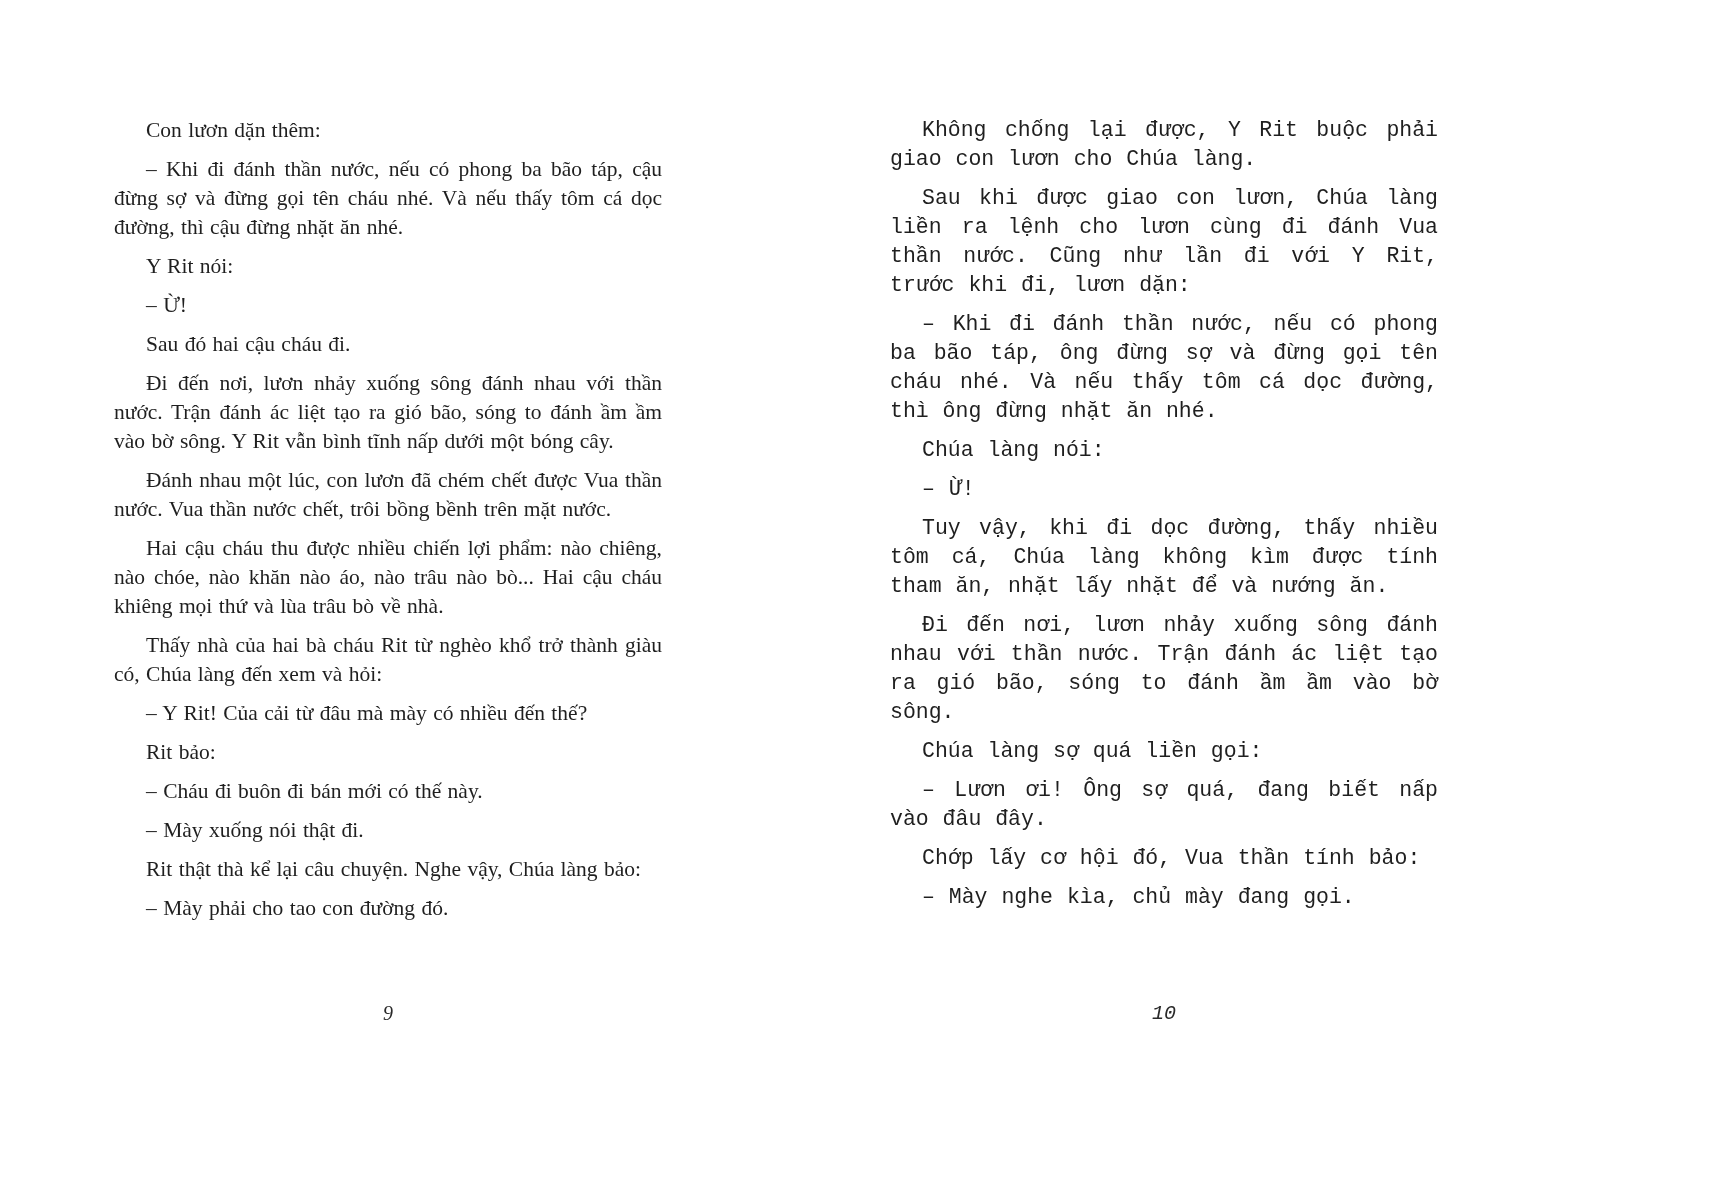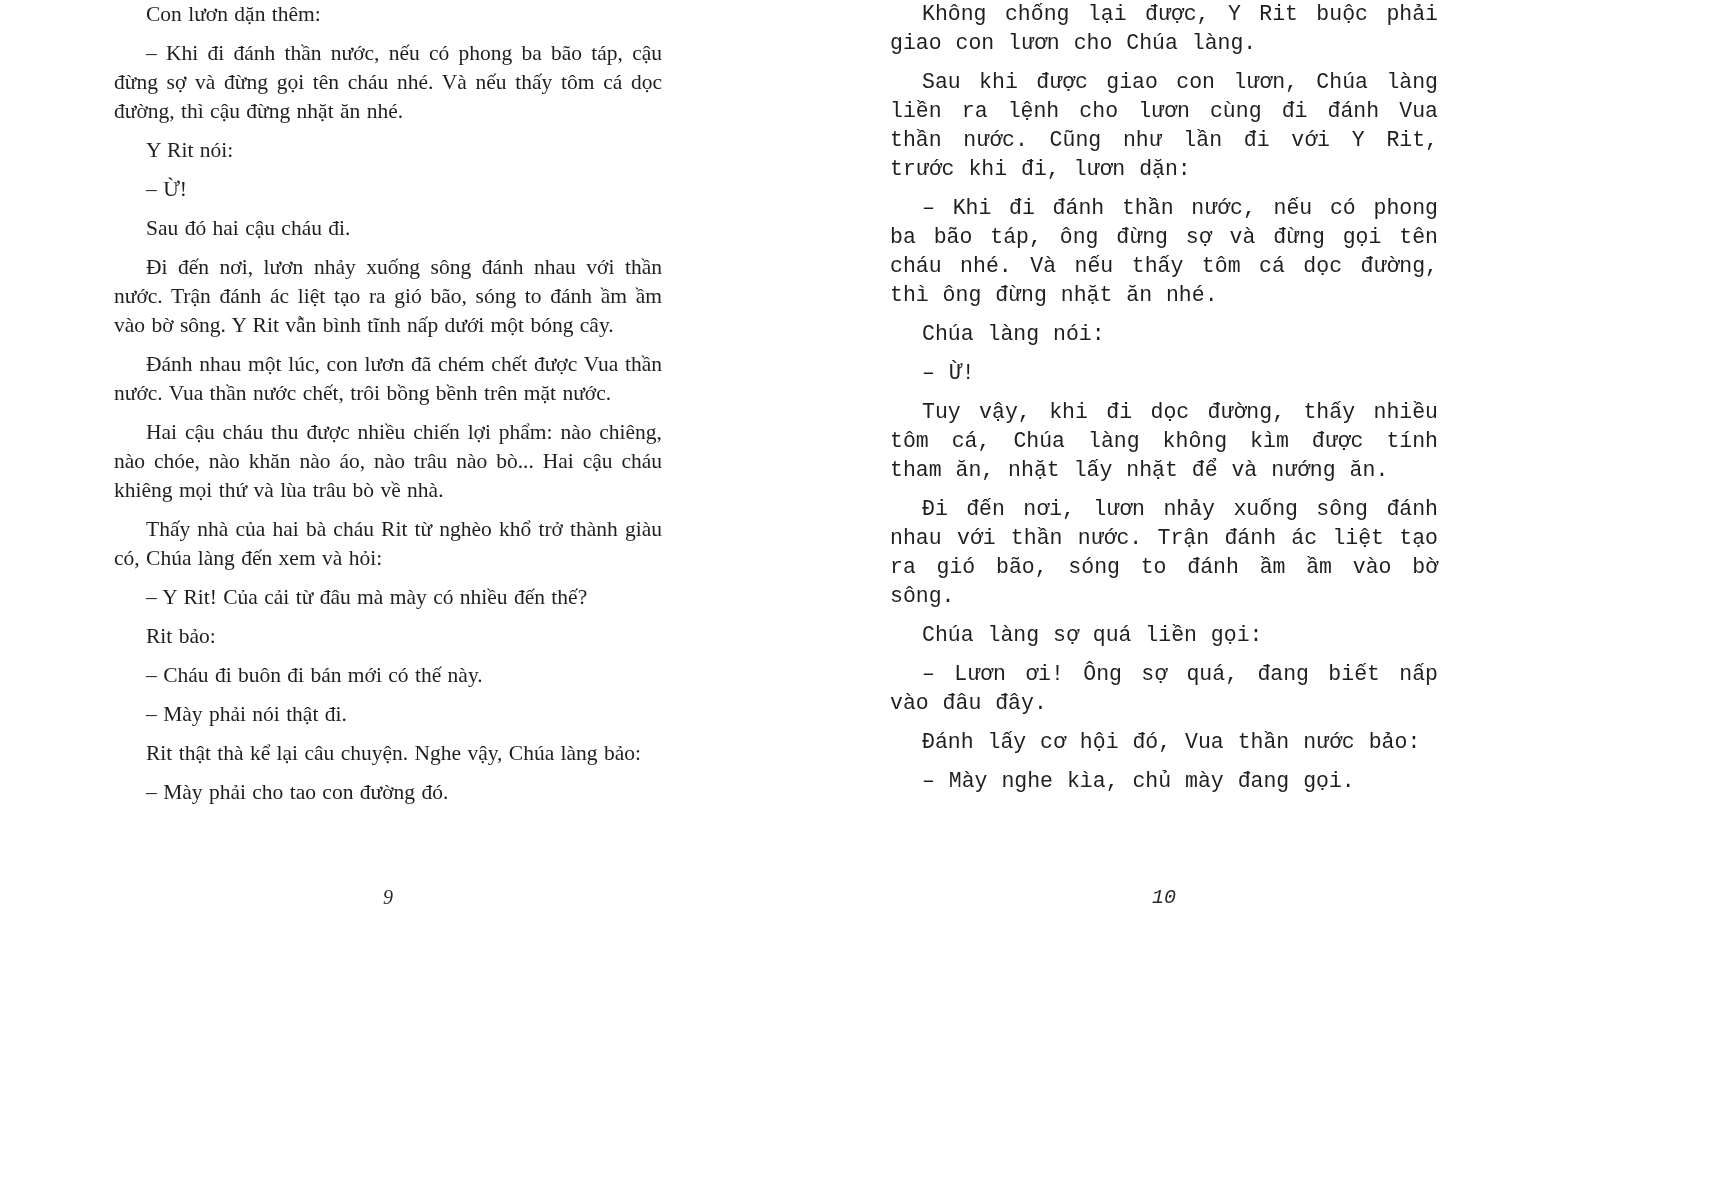--- a/index.html
+++ b/index.html
@@ -9,20 +9,21 @@
   }
   body {
     width: 1709px;
     height: 1184px;
     font-family: "Liberation Serif", "DejaVu Serif", serif;
     color: #1f1f1f;
     overflow: hidden;
   }
   .spread {
     display: flex;
+    padding-top: 116px;
     box-sizing: border-box;
   }
   .page {
     position: relative;
     width: 548px;
     height: 960px;
   }
   .page.left  { margin-left: 114px; }
   .page.right { margin-left: 228px; font-family: Liberation Mono, monospace; }
   .page-text p {
@@ -55,35 +56,35 @@
         <p>Y Rit nói:</p>
         <p>– Ừ!</p>
         <p>Sau đó hai cậu cháu đi.</p>
         <p>Đi đến nơi, lươn nhảy xuống sông đánh nhau với thần nước. Trận đánh ác liệt tạo ra gió bão, sóng to đánh ầm ầm vào bờ sông. Y Rit vẫn bình tĩnh nấp dưới một bóng cây.</p>
         <p>Đánh nhau một lúc, con lươn đã chém chết được Vua thần nước. Vua thần nước chết, trôi bồng bềnh trên mặt nước.</p>
         <p>Hai cậu cháu thu được nhiều chiến lợi phẩm: nào chiêng, nào chóe, nào khăn nào áo, nào trâu nào bò... Hai cậu cháu khiêng mọi thứ và lùa trâu bò về nhà.</p>
         <p>Thấy nhà của hai bà cháu Rit từ nghèo khổ trở thành giàu có, Chúa làng đến xem và hỏi:</p>
         <p>– Y Rit! Của cải từ đâu mà mày có nhiều đến thế?</p>
         <p>Rit bảo:</p>
         <p>– Cháu đi buôn đi bán mới có thế này.</p>
-        <p>– Mày phải nói thật đi.</p>
+        <p>– Mày xuống nói thật đi.</p>
         <p>Rit thật thà kể lại câu chuyện. Nghe vậy, Chúa làng bảo:</p>
         <p>– Mày phải cho tao con đường đó.</p>
       </div>
     <div class="page-number">9</div>
   </div>
   <div class="page right">
     <div class="page-text">
         <p>Không chống lại được, Y Rit buộc phải giao con lươn cho Chúa làng.</p>
         <p>Sau khi được giao con lươn, Chúa làng liền ra lệnh cho lươn cùng đi đánh Vua thần nước. Cũng như lần đi với Y Rit, trước khi đi, lươn dặn:</p>
         <p>– Khi đi đánh thần nước, nếu có phong ba bão táp, ông đừng sợ và đừng gọi tên cháu nhé. Và nếu thấy tôm cá dọc đường, thì ông đừng nhặt ăn nhé.</p>
         <p>Chúa làng nói:</p>
         <p>– Ừ!</p>
         <p>Tuy vậy, khi đi dọc đường, thấy nhiều tôm cá, Chúa làng không kìm được tính tham ăn, nhặt lấy nhặt để và nướng ăn.</p>
         <p>Đi đến nơi, lươn nhảy xuống sông đánh nhau với thần nước. Trận đánh ác liệt tạo ra gió bão, sóng to đánh ầm ầm vào bờ sông.</p>
         <p>Chúa làng sợ quá liền gọi:</p>
         <p>– Lươn ơi! Ông sợ quá, đang biết nấp vào đâu đây.</p>
-        <p>Đánh lấy cơ hội đó, Vua thần nước bảo:</p>
+        <p>Chớp lấy cơ hội đó, Vua thần tính bảo:</p>
         <p>– Mày nghe kìa, chủ mày đang gọi.</p>
       </div>
     <div class="page-number">10</div>
   </div>
 </div>
 
 </body></html>

